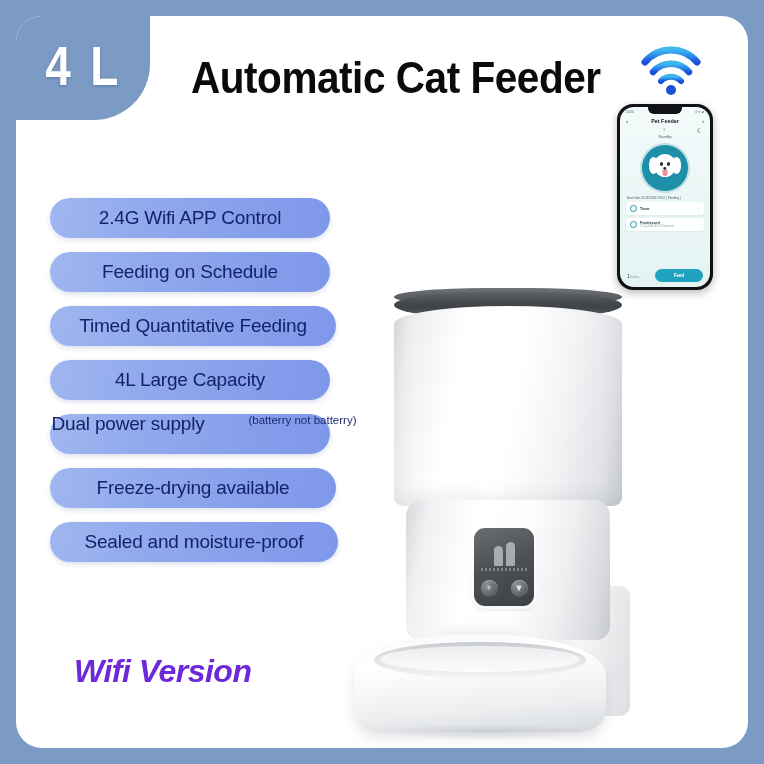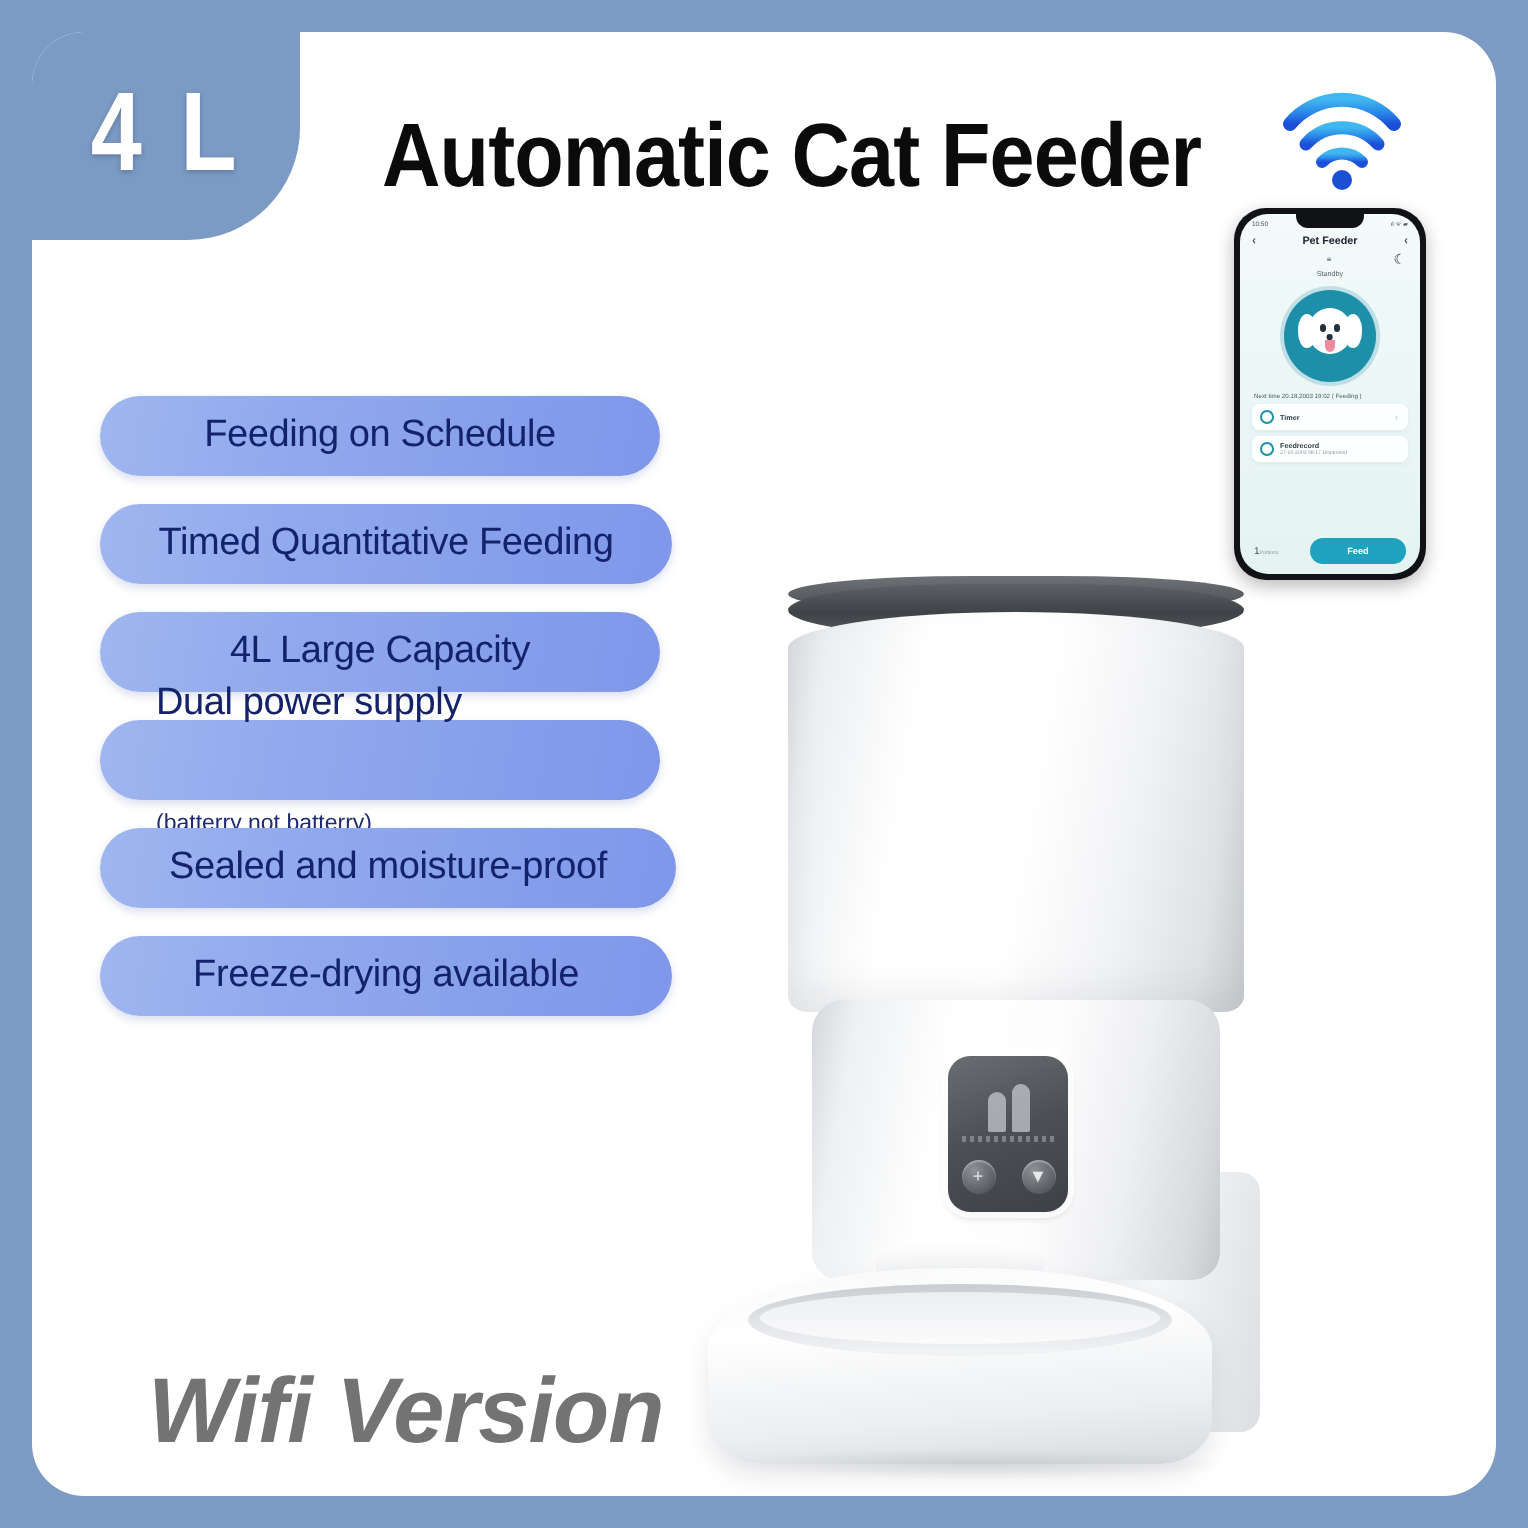--- a/index.html
+++ b/index.html
@@ -250,40 +250,40 @@
     align-items: center;
     justify-content: center;
     box-shadow: 0 2px 5px rgba(90,110,170,.22);
   }
   .pill .ptxt {
     font-size: 19px;
     color: #14226b;
     white-space: nowrap;
     letter-spacing: -0.2px;
   }
-  .pill.two-line { flex-direction: column; align-items: flex-start; padding-left: 28px; justify-content: center; gap: 44px; }
+  .pill.two-line { flex-direction: row; align-items: flex-start; padding-left: 28px; justify-content: center; gap: 44px; }
   .pill.two-line .ptxt { font-size: 19px; line-height: 1.05; }
   .pill .psub {
     font-size: 11.5px;
     color: #1d2a70;
     white-space: nowrap;
     margin-top: 0px;
   }
   .pill.w1 { width: 280px; }
   .pill.w2 { width: 286px; }
   .pill.w3 { width: 288px; }
 
   
   .wifi-version {
     position: absolute;
-    left: 58px; top: 662px;
-    font-size: 46px;
+    left: 58px; top: 637px;
+    font-size: 32px;
     font-weight: bold;
     font-style: italic;
-    color: #737373;
+    color: #6d28d9;
     letter-spacing: -0.5px;
     z-index: 5;
   }
 
   
   .feeder {
     position: absolute;
     left: 330px; top: 270px;
     width: 330px; height: 460px;
     z-index: 3;
@@ -527,36 +527,39 @@
       <div class="chute"></div>
       <div class="bowl">
         <div class="bowl-inner"></div>
         <div class="bowl-inner2"></div>
       </div>
       <div class="shadow"></div>
     </div>
 
     <div class="pills">
       <div class="pill w1">
+        <span class="ptxt">2.4G Wifi APP Control</span>
+      </div>
+      <div class="pill w1">
         <span class="ptxt">Feeding on Schedule</span>
       </div>
       <div class="pill w2">
         <span class="ptxt">Timed Quantitative Feeding</span>
       </div>
       <div class="pill w1">
         <span class="ptxt">4L Large Capacity</span>
       </div>
       <div class="pill w1 two-line">
         <span class="ptxt">Dual power supply</span>
         <span class="psub">(batterry not batterry)</span>
       </div>
+      <div class="pill w2">
+        <span class="ptxt">Freeze-drying available</span>
+      </div>
       <div class="pill w3">
         <span class="ptxt">Sealed and moisture-proof</span>
       </div>
-      <div class="pill w2">
-        <span class="ptxt">Freeze-drying available</span>
-      </div>
     </div>
 
     <div class="wifi-version">Wifi Version</div>
 
   </div>
 </div>
 
 </body></html>

